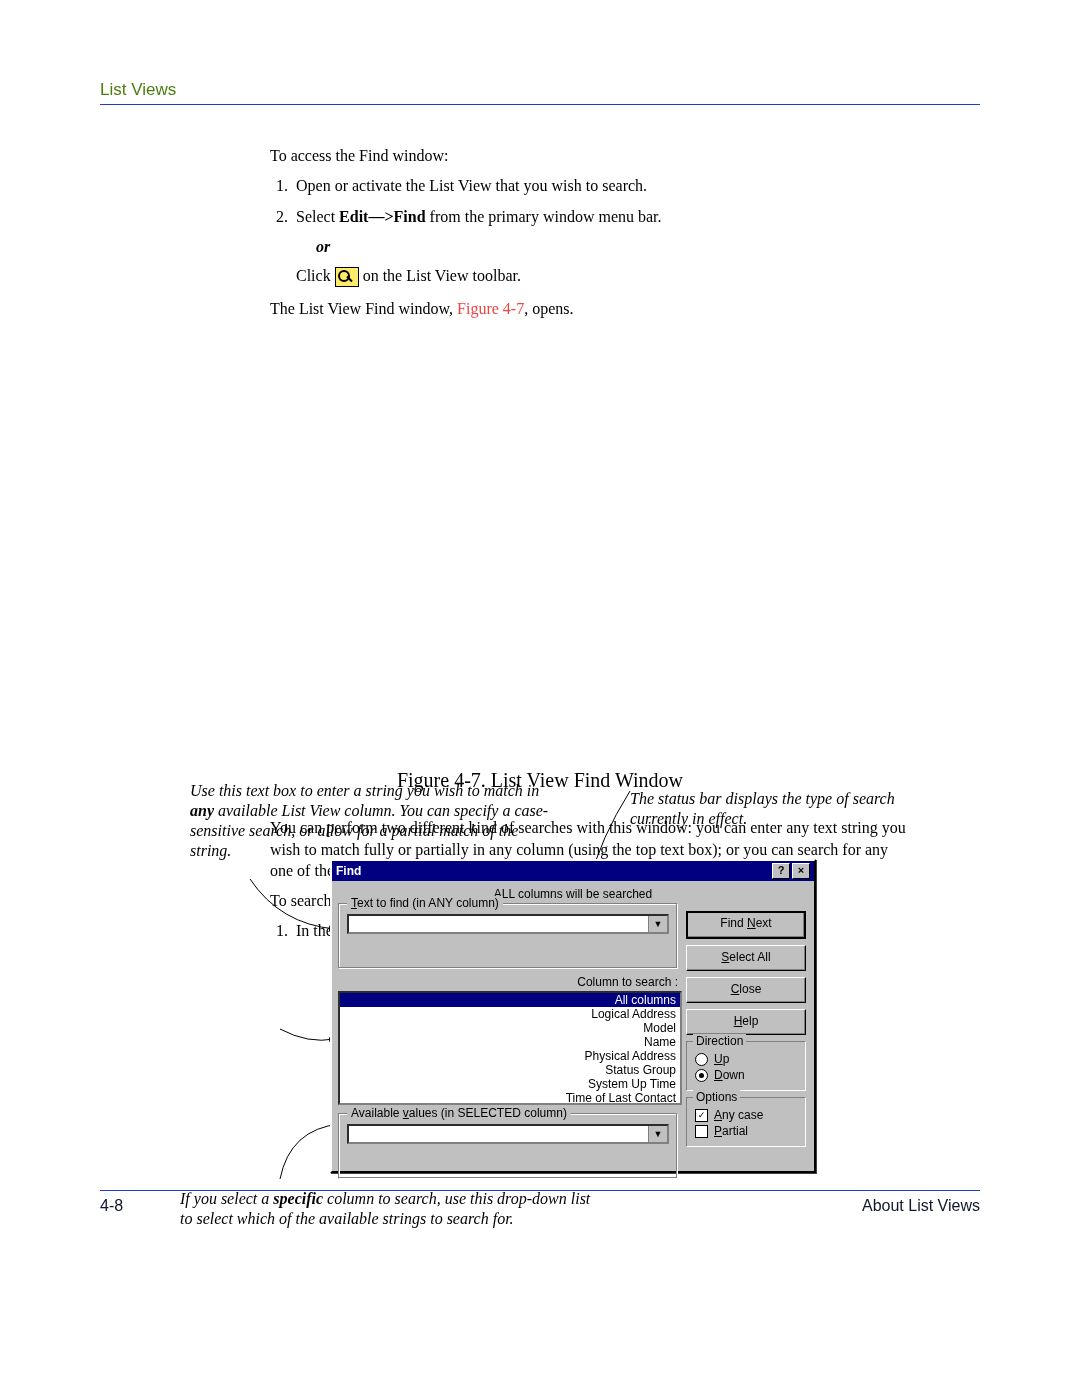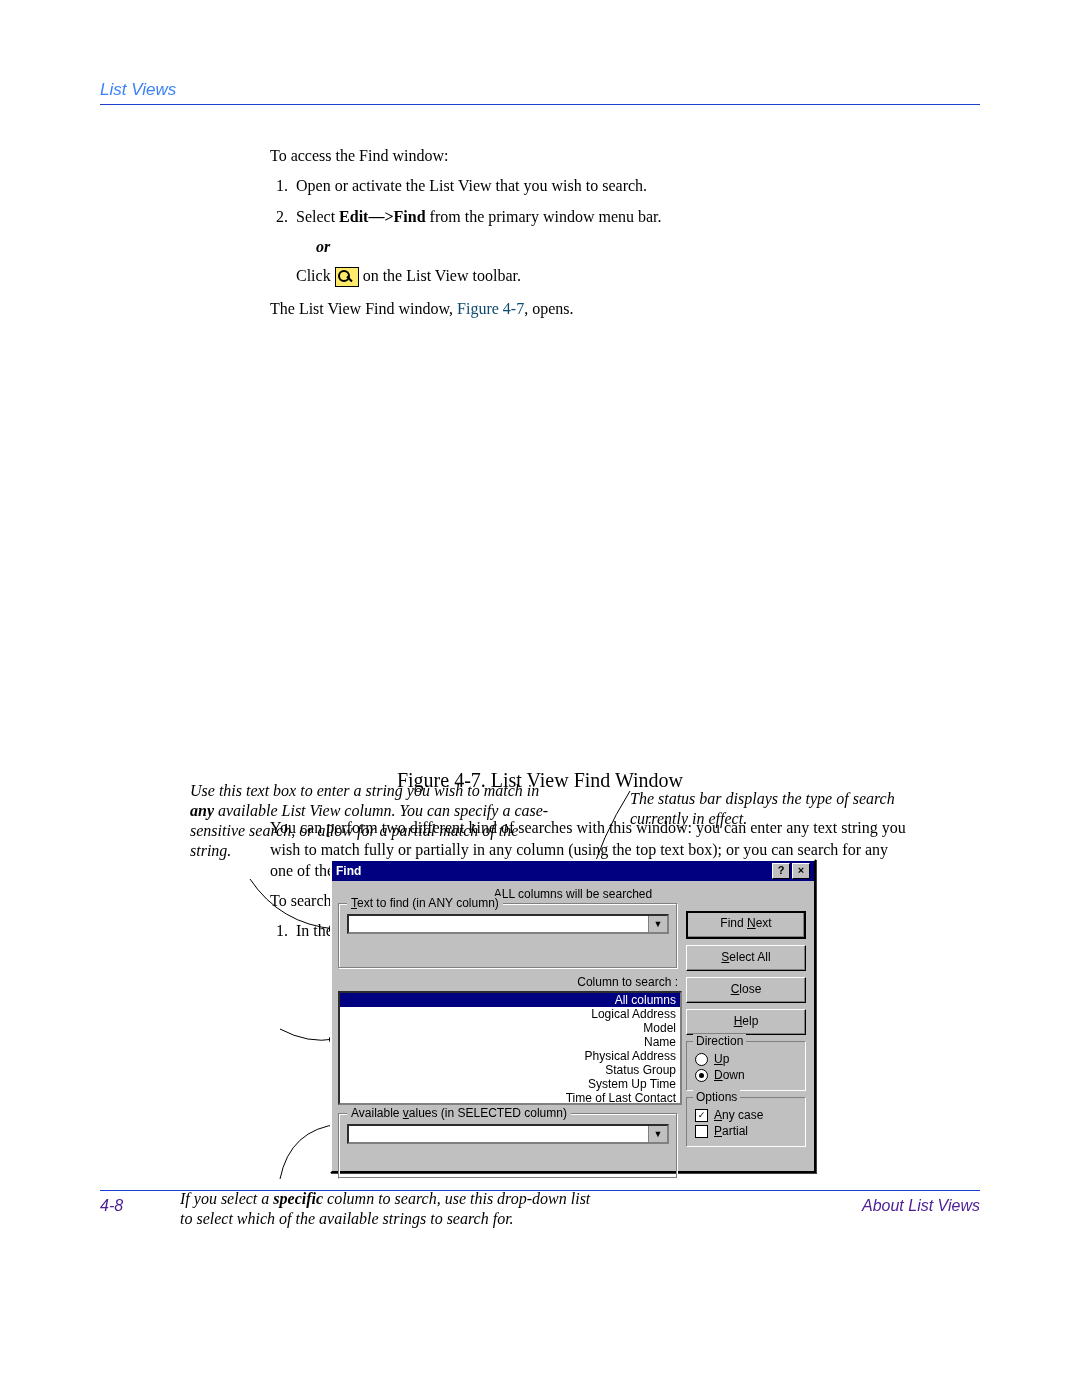--- a/index.html
+++ b/index.html
@@ -13,34 +13,33 @@
   }
   .page {
     position: relative;
     width: 880px;
     margin: 0 auto;
     padding: 80px 0 60px 0;
     height: 1260px;
     box-sizing: border-box;
   }
   .header {
-    color: #3b82f6;
-    font-style: italic;
+    color: #4d7c0f;
     font-family: Arial, Helvetica, sans-serif;
     font-size: 17px;
     padding-bottom: 4px;
   }
   .hr { border-top: 1px solid #1a3fcf; margin-bottom: 40px; width: 100%; }
   .body-text { margin-left: 170px; width: 640px; line-height: 1.35; }
   .body-text p { margin: 8px 0; }
   .sans { font-family: Liberation Serif, serif; font-size: 16px; }
   ol.steps { padding-left: 22px; margin: 8px 0; }
   ol.steps li { padding-left: 4px; margin-bottom: 10px; }
   .or { font-weight: bold; font-style: italic; margin: 8px 0 8px 20px; }
-  .link-green { color: #0c4a6e; }
+  .link-green { color: #ef4444; }
   .ico-find {
     display: inline-block; vertical-align: middle;
     width: 22px; height: 18px; background: #ffeb6b;
     border: 1px solid #000; position: relative; top:-1px;
   }
   .ico-find::before {
     content: ""; position: absolute; left: 2px; top: 2px;
     width: 8px; height: 8px; border: 2px solid #000; border-radius: 50%;
   }
   .ico-find::after {
@@ -151,21 +150,21 @@
 
   .arrow-svg { position:absolute; pointer-events:none; }
 
   .fig-caption { text-align:center; margin: 450px 0 25px 0; font-size:20px; }
 
   .footer {
     position:absolute; bottom:45px; left:0; width:100%;
   }
   .footer .hr2 { border-top:1px solid #1a3fcf; margin-bottom:6px; }
   .footer .row { display:flex; justify-content:space-between;
-    font-style:italic; color:#4c1d95;
+    color:#0f172a;
     font-family: Arial, Helvetica, sans-serif; font-size:16px;}
 </style>
 </head>
 <body>
 
 <div class="page">
 
   <div class="header">List Views</div>
   <div class="hr"></div>
 

